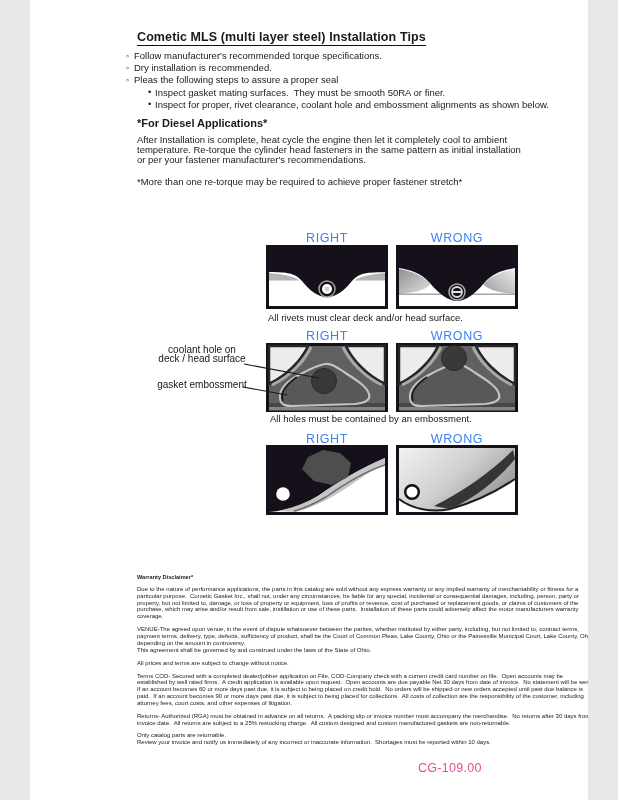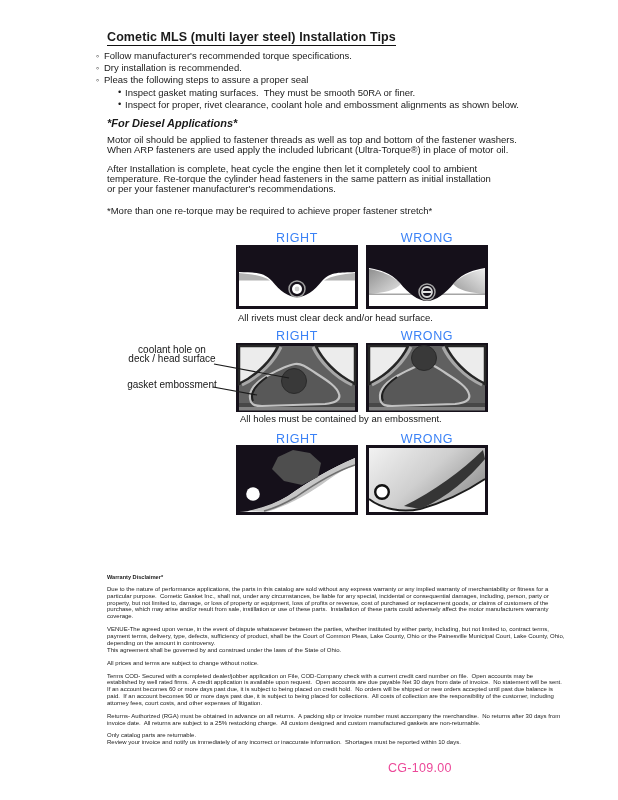--- a/index.html
+++ b/index.html
@@ -1,35 +1,35 @@
 <!DOCTYPE html>
 <html><head>
 <meta charset="utf-8">
 <style>
   html,body{margin:0;padding:0;background:#e8e8e8;}
   .page{
-    position:relative;width:618px;height:800px;background:#ffffff;
+    position:relative;width:558px;height:800px;background:#ffffff;
     font-family:"Liberation Sans", sans-serif;color:#1a1a1a;overflow:hidden;
     margin:0 auto;
   }
   .prewrap{white-space:pre-wrap;}
   
   .header{position:absolute;left:96px;top:27px;width:472px;}
   .doc-title{
     display:inline-block;margin-left:11px;font-size:12.5px;font-weight:bold;
     letter-spacing:0.1px;border-bottom:1.6px solid #111;padding-bottom:1px;margin-bottom:4px;
   }
   .bullet,.subbullet{font-size:9.5px;line-height:12.2px;position:relative;}
   .bullet{padding-left:8px;}
   .bullet::before{content:"◦";position:absolute;left:0;top:0;font-size:9px;}
   .subbullet{padding-left:29px;}
   .subbullet::before{content:"•";position:absolute;left:22px;top:-0.5px;font-size:9.5px;}
   
   .diesel{position:absolute;left:107px;top:117px;width:466px;}
-  .diesel-heading{font-size:11px;font-weight:bold;margin:0 0 6px 0;font-style:italic;}
+  .diesel-heading{font-size:11px;font-weight:bold;margin:0 0 6px 0;}
   .diesel p{font-size:9.5px;line-height:10.2px;margin:0 0 8.5px 0;}
   .diesel .note{margin-top:11px;margin-bottom:0;}
   
   .diagrams{position:absolute;inset:0;}
   .rw-label{position:absolute;width:122px;text-align:center;font-size:12.5px;letter-spacing:0.6px;color:#3b82f6;}
   .dbox{position:absolute;width:122px;}
   .dbox svg{display:block;width:100%;height:100%;}
   .caption{position:absolute;font-size:9.5px;line-height:9.8px;color:#161616;}
   .ann{position:absolute;left:116px;width:112px;text-align:center;font-size:10px;line-height:9.4px;color:#161616;}
   .leader-overlay{position:absolute;inset:0;pointer-events:none;}
@@ -49,22 +49,20 @@
     <div class="doc-title">Cometic MLS (multi layer steel) Installation Tips</div>
     <div class="bullet prewrap">Follow manufacturer's recommended torque specifications.</div>
     <div class="bullet prewrap">Dry installation is recommended.</div>
     <div class="bullet prewrap">Pleas the following steps to assure a proper seal</div>
     <div class="subbullet prewrap">Inspect gasket mating surfaces.  They must be smooth 50RA or finer.</div>
     <div class="subbullet prewrap">Inspect for proper, rivet clearance, coolant hole and embossment alignments as shown below.</div>
   </div>
 
   <div class="diesel">
     <div class="diesel-heading">*For Diesel Applications*</div>
-    <p class="prewrap">Motor oil should be applied to fastener threads as well as top and bottom of the fastener washers.
-When ARP fasteners are used apply the included lubricant (Ultra-Torque®) in place of motor oil.</p>
     <p class="prewrap">After Installation is complete, heat cycle the engine then let it completely cool to ambient
 temperature. Re-torque the cylinder head fasteners in the same pattern as initial installation
 or per your fastener manufacturer's recommendations.</p>
     <p class="note prewrap">*More than one re-torque may be required to achieve proper fastener stretch*</p>
   </div>
 
   <div class="diagrams">
 
     <div class="rw-label" style="left:236px;top:231px;">RIGHT</div>
     <div class="rw-label" style="left:366px;top:231px;">WRONG</div>

